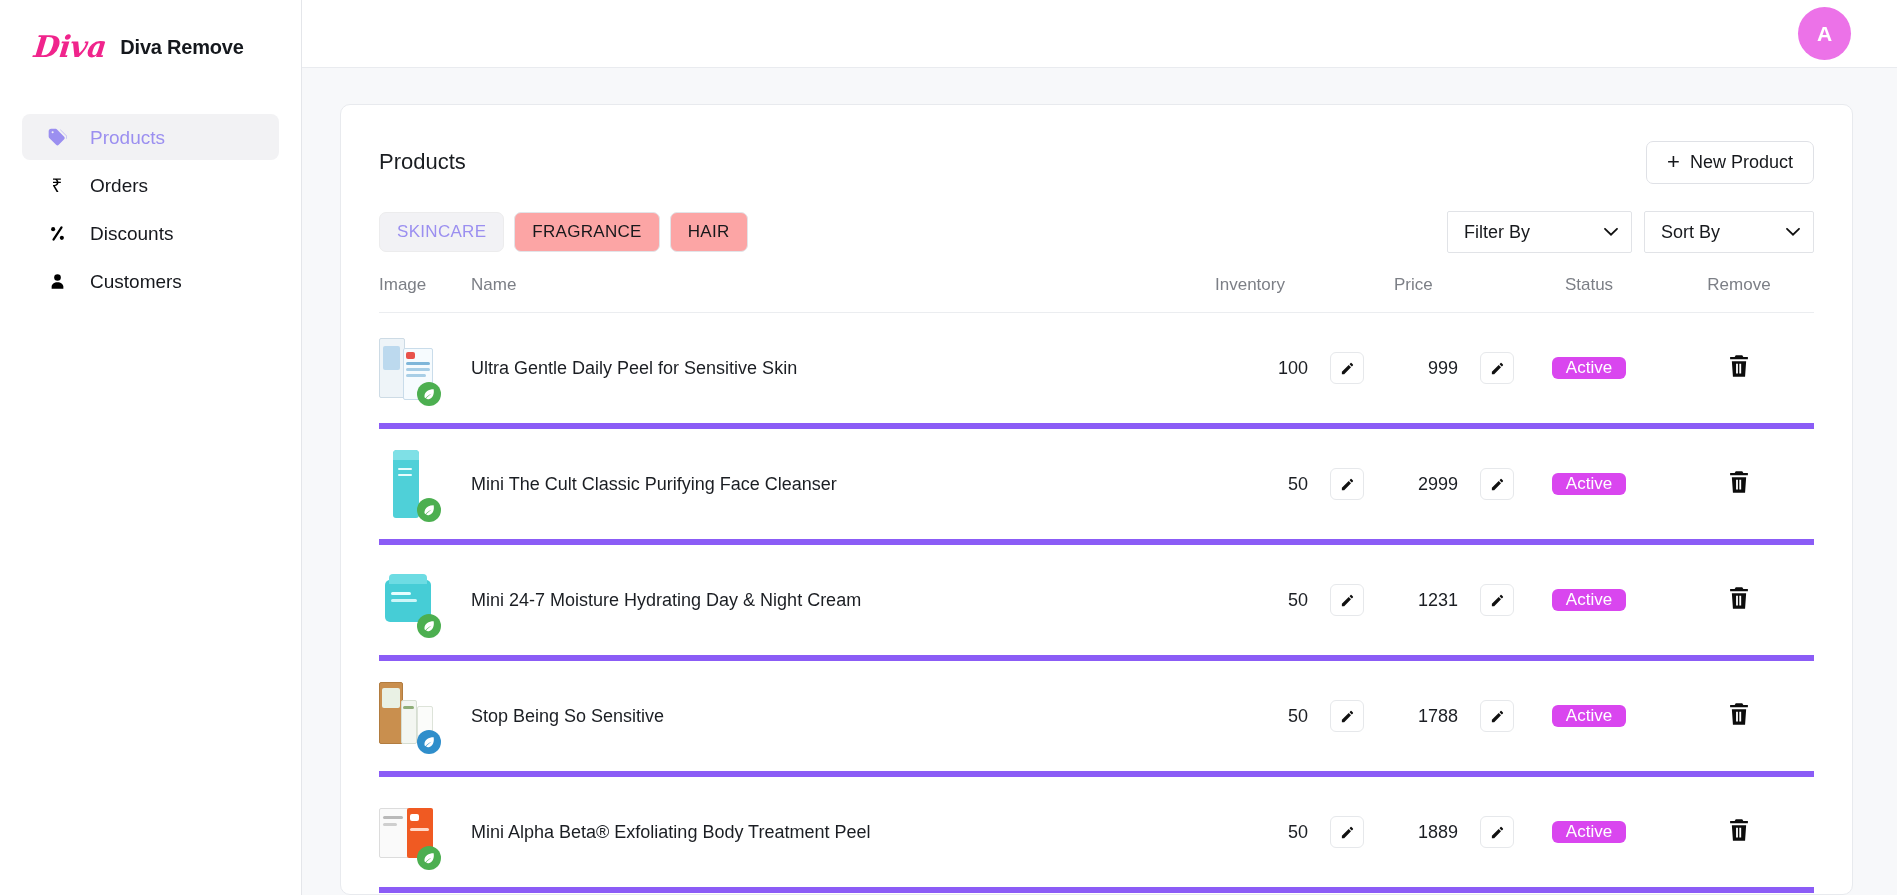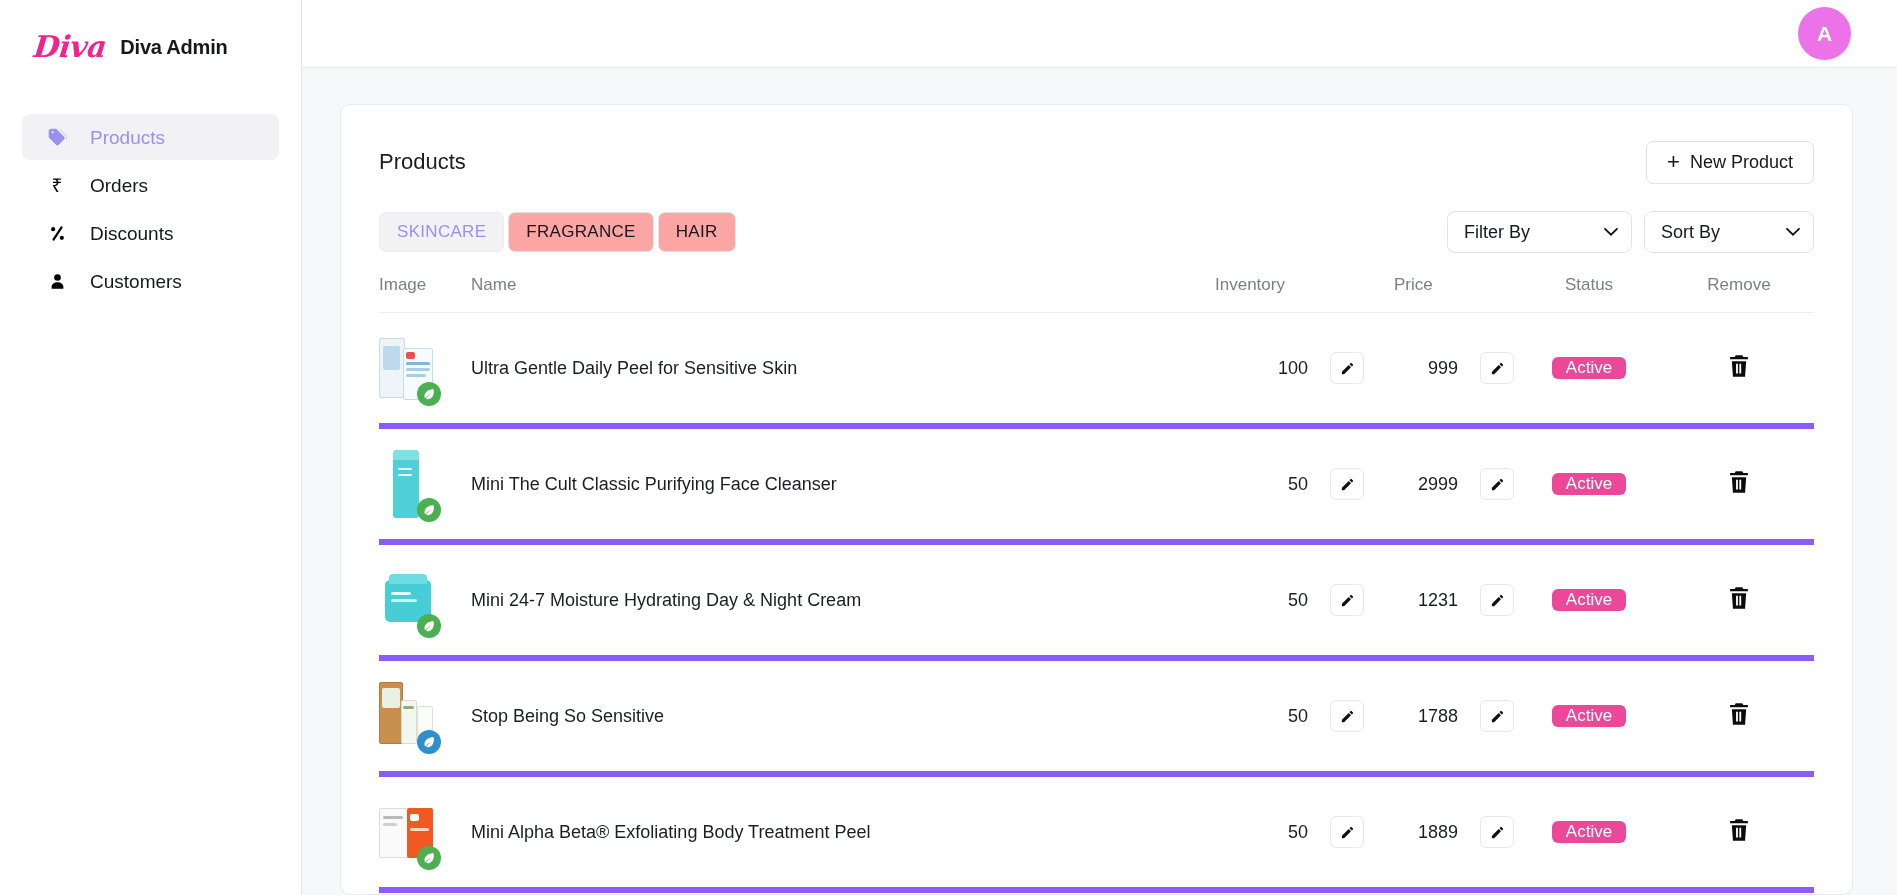--- a/index.html
+++ b/index.html
@@ -81,37 +81,37 @@
   .btn-new {
     display: flex; align-items: center; gap: 10px;
     height: 43px; padding: 0 20px;
     border: 1px solid #dfe1e6; border-radius: 7px;
     background: #fff; font-size: 18px; color: #16181c;
     cursor: pointer; white-space: nowrap;
   }
   .btn-new .plus { font-size: 22px; line-height: 1; font-weight: 400; }
 
   .filters { display: flex; align-items: center; justify-content: space-between; margin-top: 22px; }
-  .tabs { display: flex; gap: 4px; }
+  .tabs { display: flex; gap: 10px; }
   .tab {
     height: 40px; padding: 0 17px;
     display: flex; align-items: center;
     border: 1px solid #e2e4e8; border-radius: 7px;
     background: #fca5a5; color: #18191c;
     font-size: 17px; letter-spacing: 0.3px;
     cursor: pointer;
   }
   .tab.selected { background: #f2f2f5; border-color: #ececed; color: #9b8ff0; }
 
   .selects { display: flex; gap: 12px; }
   .sel-wrap { position: relative; }
   .sel {
     appearance: none; -webkit-appearance: none;
     height: 42px; padding: 0 40px 0 16px;
-    border: 1px solid #e1e3e7; border-radius: 8px;
+    border: 1px solid #e1e3e7; border-radius: 2px;
     background: #fff; color: #17191d; font-size: 18px;
     font-family: "Liberation Sans", sans-serif;
     cursor: pointer;
   }
   .sel-filter { width: 185px; }
   .sel-sort { width: 170px; }
   .chev {
     position: absolute; right: 14px; top: 50%; transform: translateY(-50%);
     pointer-events: none; width: 14px; height: 9px;
   }
@@ -151,35 +151,35 @@
   .cellnum { display: flex; align-items: center; justify-content: flex-end; gap: 22px; }
   .num { font-size: 18px; color: #1b1e23; }
   .editbtn {
     width: 34px; height: 32px;
     border: 1px solid #e6e8eb; border-radius: 6px; background: #fff;
     display: flex; align-items: center; justify-content: center;
     cursor: pointer; font-size: 15px; line-height: 1;
   }
   .badge {
     display: inline-block; padding: 1px 14px;
-    background: #ec4899; color: #fff;
+    background: #d946ef; color: #fff;
     border-radius: 6px; font-size: 17px;
   }
   .trash { cursor: pointer; display: inline-flex; }
   .trash svg { width: 26px; height: 28px; }
 </style>
 </head>
 <body>
 
 <div class="app">
 
   <aside class="sidebar">
     <div class="brand">
       <span class="brand-logo">Diva</span>
-      <span class="brand-title">Diva Admin</span>
+      <span class="brand-title">Diva Remove</span>
     </div>
     <nav class="nav">
 
       <div class="nav-item active">
         <span class="nav-ico">
           <svg viewBox="0 0 24 24" width="20" height="20" fill="#9b8ff0">
               <path d="M11.5 2H5a3 3 0 0 0-3 3v6.5c0 .6.24 1.17.66 1.59l8.25 8.25a2.25 2.25 0 0 0 3.18 0l6.5-6.5a2.25 2.25 0 0 0 0-3.18L12.34 3.4A2.25 2.25 0 0 0 10.75 2zM6.75 7.5a1.25 1.25 0 1 1 0-2.5 1.25 1.25 0 0 1 0 2.5z"></path>
               <path d="M15.6 2.4l8.2 8.2a2.2 2.2 0 0 1 0 3.1l-.9.9 .3-3.6L16.1 3.9z" opacity=".55"></path>
             </svg>
         </span>

